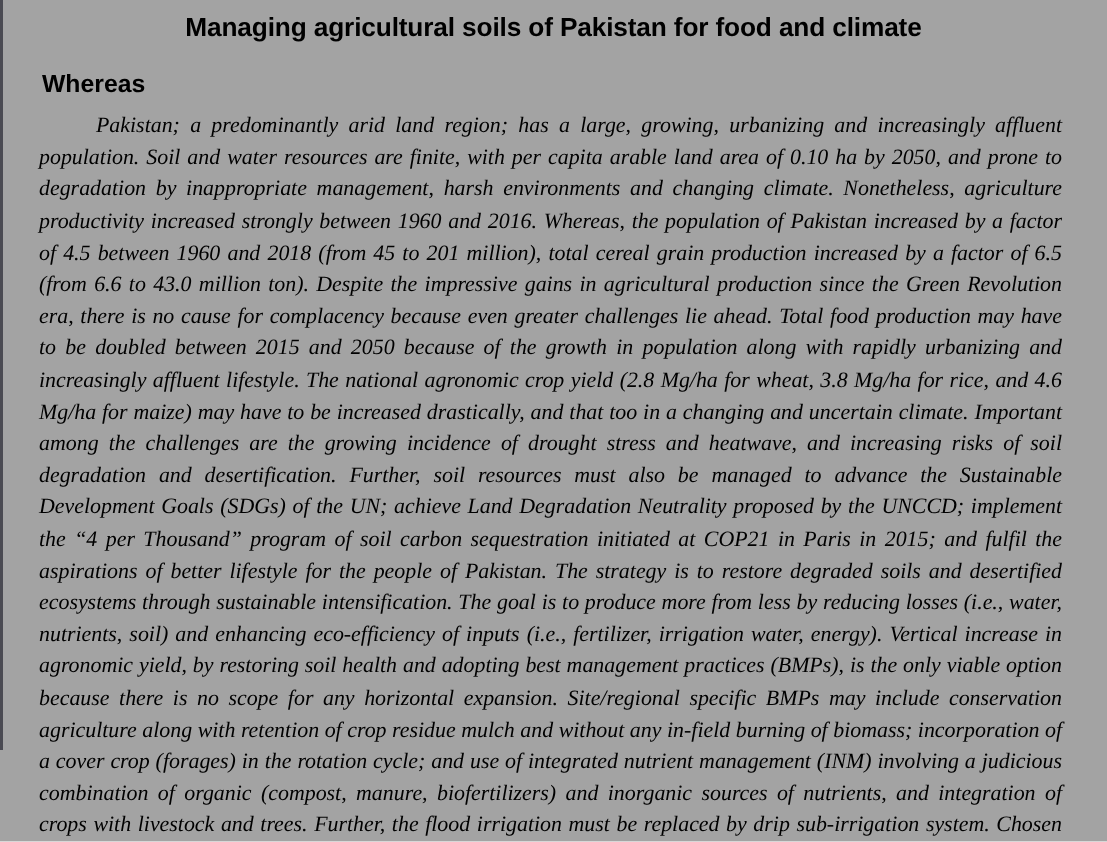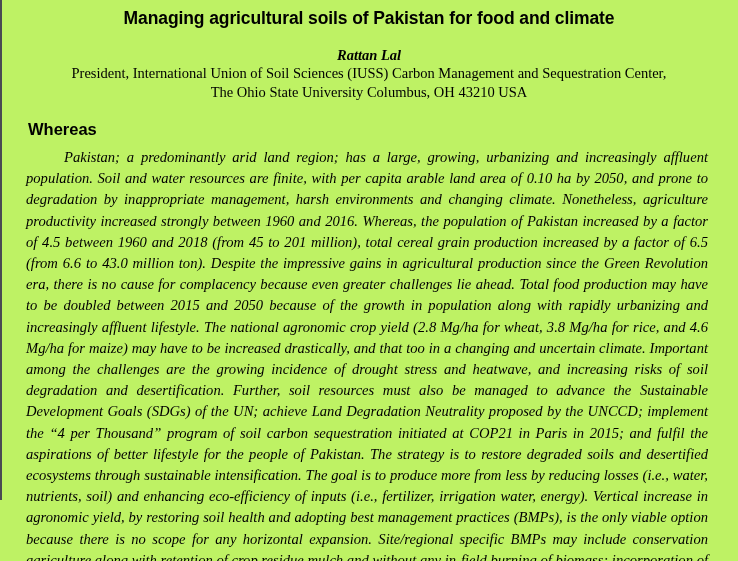--- a/index.html
+++ b/index.html
@@ -13,21 +13,21 @@
     overflow: hidden;
     font-family: "Liberation Serif", "DejaVu Serif", serif;
     color: #000000;
   }
 
   .page {
     position: relative;
     width: 738px;
     height: 561px;
     box-sizing: border-box;
-    background: #bef264;
+    background: #a3a3a3;
   }
 
   
   .scan-edge-left {
     position: absolute;
     left: 0px;
     top: 0px;
     width: 2px;
     height: 500px;
     background: #4a4a52;
@@ -99,24 +99,19 @@
 <body>
 
 <div class="page">
 
   <div class="scan-edge-left"></div>
 
   <div class="content">
 
     <h1 class="doc-title">Managing agricultural soils of Pakistan for food and climate</h1>
 
-    <div class="author-block">
-      <div class="author-name">Rattan Lal</div>
-      <div class="affiliation-line">President, International Union of Soil Sciences (IUSS) Carbon Management and Sequestration Center,</div>
-      <div class="affiliation-line">The Ohio State University Columbus, OH 43210 USA</div>
-    </div>
 
     <h2 class="section-heading">Whereas</h2>
 
     <p class="abstract-body">Pakistan; a predominantly arid land region; has a large, growing, urbanizing and increasingly affluent population. Soil and water resources are finite, with per capita arable land area of 0.10 ha by 2050, and prone to degradation by inappropriate management, harsh environments and changing climate. Nonetheless, agriculture productivity increased strongly between 1960 and 2016. Whereas, the population of Pakistan increased by a factor of 4.5 between 1960 and 2018 (from 45 to 201 million), total cereal grain production increased by a factor of 6.5 (from 6.6 to 43.0 million ton). Despite the impressive gains in agricultural production since the Green Revolution era, there is no cause for complacency because even greater challenges lie ahead. Total food production may have to be doubled between 2015 and 2050 because of the growth in population along with rapidly urbanizing and increasingly affluent lifestyle. The national agronomic crop yield (2.8 Mg/ha for wheat, 3.8 Mg/ha for rice, and 4.6 Mg/ha for maize) may have to be increased drastically, and that too in a changing and uncertain climate. Important among the challenges are the growing incidence of drought stress and heatwave, and increasing risks of soil degradation and desertification. Further, soil resources must also be managed to advance the Sustainable Development Goals (SDGs) of the UN; achieve Land Degradation Neutrality proposed by the UNCCD; implement the “4 per Thousand” program of soil carbon sequestration initiated at COP21 in Paris in 2015; and fulfil the aspirations of better lifestyle for the people of Pakistan. The strategy is to restore degraded soils and desertified ecosystems through sustainable intensification. The goal is to produce more from less by reducing losses (i.e., water, nutrients, soil) and enhancing eco-efficiency of inputs (i.e., fertilizer, irrigation water, energy). Vertical increase in agronomic yield,  by restoring soil health and adopting best management practices (BMPs), is the only viable option because there is no scope for any horizontal expansion. Site/regional specific BMPs may include conservation agriculture along with retention of crop residue mulch and without any in-field burning of biomass; incorporation of a cover crop (forages) in the rotation cycle; and use of integrated nutrient management (INM) involving a judicious combination of organic (compost, manure, biofertilizers) and inorganic sources of nutrients, and integration of crops with livestock and trees. Further, the flood irrigation must be replaced by drip sub-irrigation system. Chosen BMPs must create a</p>
 
   </div>
 </div>
 
 </body></html>

